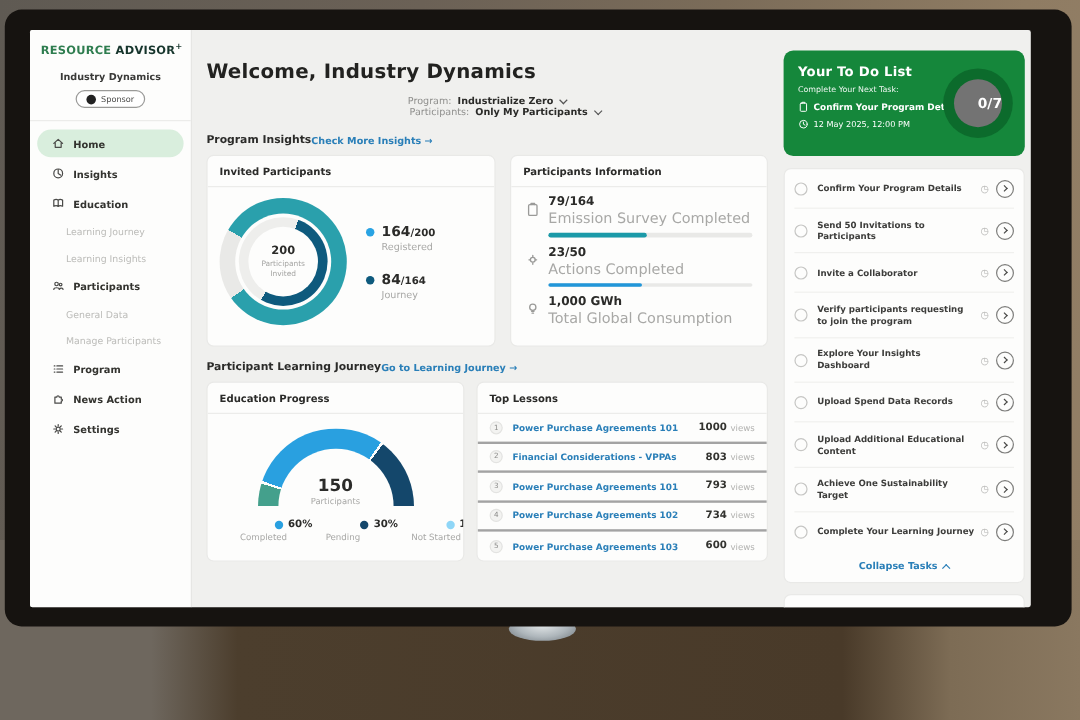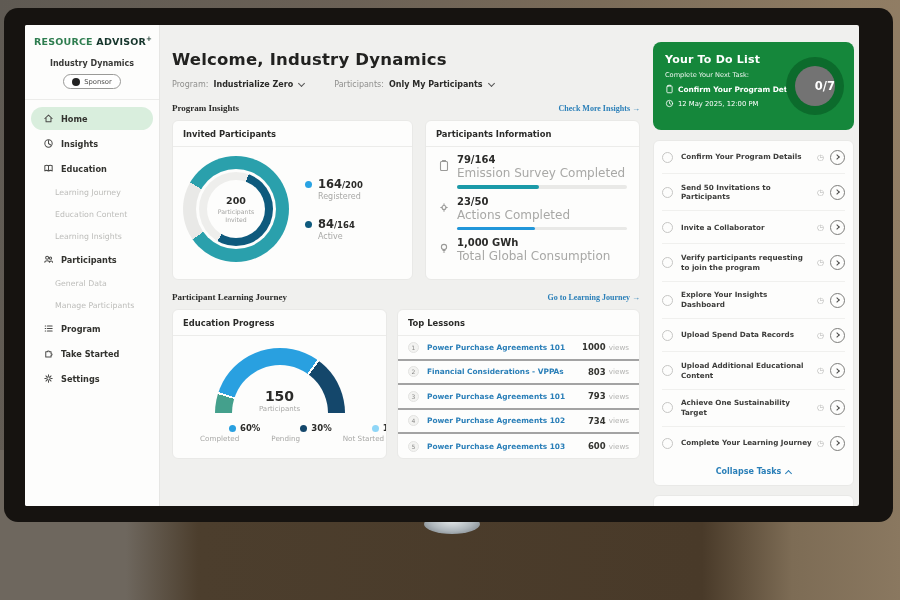--- a/index.html
+++ b/index.html
@@ -32,28 +32,28 @@
   .nav-item { display:flex; align-items:center; gap:7px; height:23px; padding-left:12px; margin:1px 6px 1px 6px;
     font-size:8.2px; font-weight:bold; color:#33332f; border-radius:12px; cursor:pointer; }
   .nav-item.active { background:#d9eedd; }
   .nav-item svg { flex:0 0 auto; }
   .nav-sub { height:22px; padding-left:30px; display:flex; align-items:center;
     font-size:7.8px; color:#bcbcb9; cursor:pointer; }
 
   
   .main { position:absolute; left:136px; top:0; width:487px; height:481px; padding:25px 8px 0 11px; }
   .h1 { font-size:16.5px; font-weight:bold; color:#222220; letter-spacing:.2px; }
-  .filters { display:flex; align-items:center; margin-top:11px; font-size:8px; }
+  .filters { display:flex; align-items:center; margin-top:11px; font-size:8px;flex-direction:column; }
   .f-label { color:#8f8f8d; }
   .f-value { font-weight:bold; color:#2b2b29; margin-left:5px; }
   .f-group { display:flex; align-items:center; }
   .f-group + .f-group { margin-left:30px; }
   .chev { width:5px; height:5px; border-right:1.4px solid #555; border-bottom:1.4px solid #555;
     transform:rotate(45deg); margin-left:6px; margin-top:-3px; display:inline-block; }
-  .section-row { display:flex; align-items:center; justify-content:space-between; margin-top:14px;font-family:Liberation Serif, serif; }
+  .section-row { display:flex; align-items:center; margin-top:14px; }
   .section-title { font-size:9px; font-weight:bold; color:#2b2b29; }
   .link { font-size:8px; font-weight:bold; color:#2a7fb8; cursor:pointer; white-space:nowrap; }
   .cards { display:flex; gap:12px; margin-top:7px; }
   .card { background:#fdfdfc; border:1px solid #e9e9e7; border-radius:6px; overflow:hidden; }
   .card-title { padding:8px 10px 7px; font-size:8.4px; font-weight:bold; color:#2b2b29; border-bottom:1px solid #ececea; }
 
   
   .card-invited { width:242px; height:160px; }
   .inv-body { display:flex; align-items:center; padding:9px 10px; }
   .donut { position:relative; width:106px; height:106px; border-radius:50%;
@@ -177,23 +177,20 @@
       <div class="nav-item">
         <svg class="ic" width="11" height="11" viewBox="0 0 12 12">
               <path d="M2 3 C3.4 2.3 5 2.3 6 3.1 C7 2.3 8.6 2.3 10 3 V8.6 C8.6 7.9 7 7.9 6 8.8 C5 7.9 3.4 7.9 2 8.6 Z M6 3.1 V8.8"></path>
             </svg>
         <span>Education</span>
       </div>
       <div class="nav-sub">
             <span>Learning Journey</span>
           </div>
       <div class="nav-sub">
-            <span>Education Content</span>
-          </div>
-      <div class="nav-sub">
             <span>Learning Insights</span>
           </div>
       <div class="nav-item">
         <svg class="ic" width="11" height="11" viewBox="0 0 12 12">
               <circle cx="4.5" cy="4" r="1.6"></circle>
               <circle cx="8.2" cy="4.5" r="1.2"></circle>
               <path d="M2 9 C2 6.9 7 6.9 7 9 M7.4 8.7 C7.8 7.3 10.4 7.5 10.4 9"></path>
             </svg>
         <span>Participants</span>
       </div>
@@ -206,21 +203,21 @@
       <div class="nav-item">
         <svg class="ic" width="11" height="11" viewBox="0 0 12 12">
               <path d="M2.4 3.2 H3 M4.8 3.2 H10 M2.4 6 H3 M4.8 6 H10 M2.4 8.8 H3 M4.8 8.8 H10"></path>
             </svg>
         <span>Program</span>
       </div>
       <div class="nav-item">
         <svg class="ic" width="11" height="11" viewBox="0 0 12 12">
               <path d="M3 4.2 H4.8 C4.4 2.8 7.2 2.8 6.8 4.2 H8.8 V6.2 C10.2 5.8 10.2 8.2 8.8 7.8 V9.8 H3 Z"></path>
             </svg>
-        <span>Take Started</span>
+        <span>News Action</span>
       </div>
       <div class="nav-item">
         <svg class="ic" width="11" height="11" viewBox="0 0 12 12">
               <circle cx="6" cy="6" r="1.8"></circle>
               <path d="M6 2 V3.2 M6 8.8 V10 M2 6 H3.2 M8.8 6 H10 M3.2 3.2 L4 4 M8 8 L8.8 8.8 M8.8 3.2 L8 4 M4 8 L3.2 8.8"></path>
             </svg>
         <span>Settings</span>
       </div>
     </div>
   </div>
@@ -265,21 +262,21 @@
                 <span class="dot" style="background:#29a3e3"></span>
                 <span class="leg-val"><span>164</span><span class="leg-tot">/200</span></span>
               </div>
               <div class="leg-lbl">Registered</div>
             </div>
             <div class="leg-item">
               <div class="leg-top">
                 <span class="dot" style="background:#0e5a7d"></span>
                 <span class="leg-val"><span>84</span><span class="leg-tot">/164</span></span>
               </div>
-              <div class="leg-lbl">Active</div>
+              <div class="leg-lbl">Journey</div>
             </div>
           </div>
         </div>
       </div>
 
       <div class="card card-info">
         <div class="card-title">Participants Information</div>
         <div class="info-body">
           <div class="stat">
             <span class="stat-icon"><svg class="ic-gray" width="12" height="13" viewBox="0 0 12 13">

